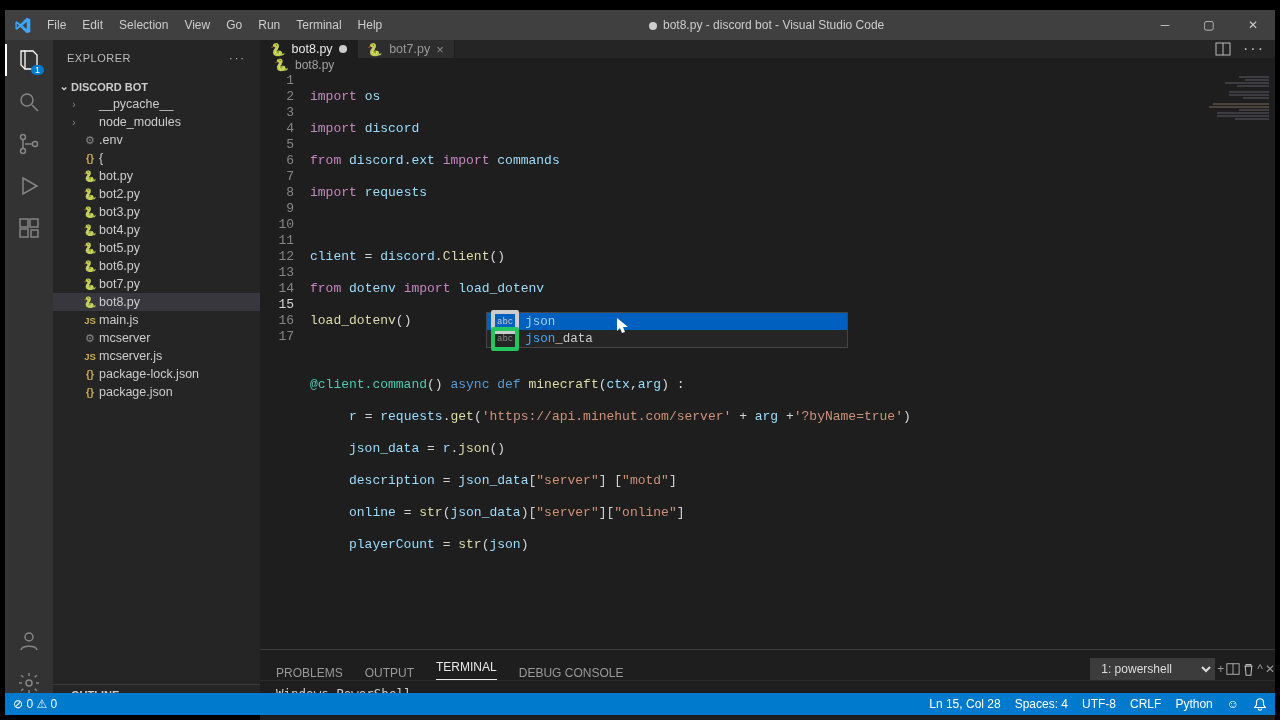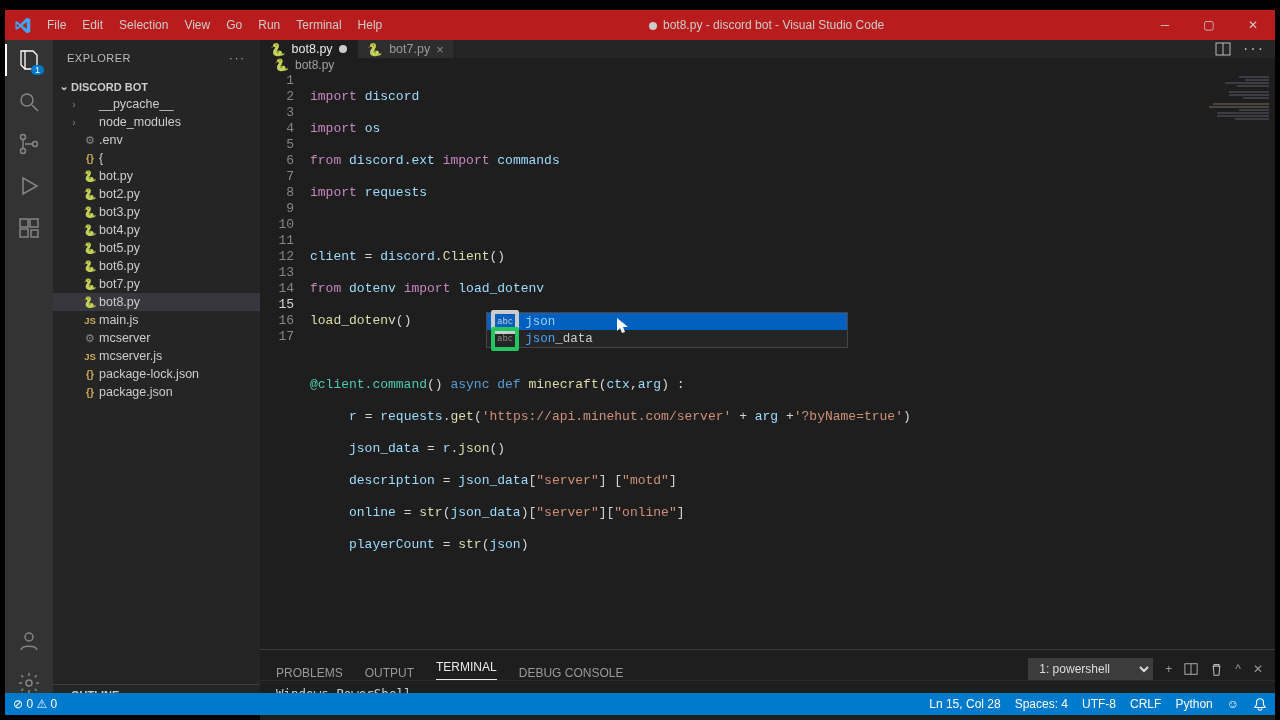--- a/index.html
+++ b/index.html
@@ -1,21 +1,21 @@
 <!DOCTYPE html>
 <html><head>
 <meta charset="utf-8">
 <style>
 * { margin: 0; padding: 0; box-sizing: border-box; }
 html, body { width: 1280px; height: 720px; overflow: hidden; font-family: "Segoe UI", sans-serif; background: #000; color: #ccc; }
 
 .window { position: absolute; top: 10px; left: 5px; right: 5px; bottom: 15px; background: #1e1e1e; display: flex; flex-direction: column; }
 
 
-.titlebar { height: 30px; background: #b91c1c; display: flex; align-items: center; font-size: 12px; color: #ccc; }
+.titlebar { height: 30px; background: #404040; display: flex; align-items: center; font-size: 12px; color: #ccc; }
 .titlebar .vscode-icon { width: 34px; display:flex; align-items:center; justify-content:center; }
 .titlebar .menu { display: flex; }
 .titlebar .menu span { padding: 0 8px; cursor: default; }
 .titlebar .title-center { flex: 1; text-align: center; color: #ccc; }
 .titlebar .title-center .dot { display:inline-block; width:8px; height:8px; background:#ccc; border-radius:50%; margin-right:6px; vertical-align:middle; }
 .titlebar .win-controls { display:flex; }
 .titlebar .win-controls span { width: 44px; text-align:center; }
 
 
 .body-row { flex:1; display:flex; min-height:0; }
@@ -81,21 +81,21 @@
 .cursor-ptr { position:absolute; font-size:16px; color:#fff; z-index:11; }
 
 
 .minimap { position:absolute; right:0; top:0; width:80px; height:100%; opacity:.5; }
 .minimap .mm { position:absolute; right:6px; background:#5a5a66; }
 
 
 .panel { height:215px; border-top:1px solid #3c3c3c; background:#1e1e1e; display:flex; flex-direction:column; font-size:12px; }
 .panel-tabs { height:31px; display:flex; align-items:flex-end; padding-left:16px; gap:22px; color:#999; border-bottom:1px solid #2a2a2a; }
 .panel-tabs span.active { color:#e8e8e8; border-bottom:1px solid #e8e8e8; padding-bottom:5px; }
-.panel-right { margin-left:auto; display:flex; align-items:center; gap:12px; padding-right:12px; }
+.panel-right { margin-left:auto; display:flex; align-items:center; gap:2px; }
 .panel-right select { background:#3c3c3c; color:#ddd; border:1px solid #3c3c3c; font-size:12px; padding:2px 6px; width:125px; }
 .panel-body { flex:1; padding:6px 16px; font-family: Consolas, monospace; font-size:12.5px; color:#ccc; line-height:14px; white-space:pre; }
 
 
 .statusbar { position:absolute; left:5px; right:5px; bottom:5px; height:22px; background:#007acc; color:#fff; display:flex; align-items:center; font-size:12px; padding:0 8px; gap:14px; }
 .statusbar .right { margin-left:auto; display:flex; gap:14px; }
 
 svg { display:block; }
 </style>
 </head>
@@ -328,22 +328,22 @@
             <div class="ln">10</div>
             <div class="ln">11</div>
             <div class="ln">12</div>
             <div class="ln">13</div>
             <div class="ln">14</div>
             <div class="ln cur">15</div>
             <div class="ln">16</div>
             <div class="ln">17</div>
           </div>
         <div class="code">
+<div class="row"><span class="kw">import</span> <span class="vr">os</span></div>
 <div class="row"><span class="kw">import</span> <span class="vr">discord</span></div>
-<div class="row"><span class="kw">import</span> <span class="vr">os</span></div>
 <div class="row"><span class="kw">from</span> <span class="vr">discord.ext</span> <span class="kw">import</span> <span class="vr">commands</span></div>
 <div class="row"><span class="kw">import</span> <span class="vr">requests</span></div>
 <div class="row"></div>
 <div class="row"><span class="vr">client</span> = <span class="vr">discord</span>.<span class="fn">Client</span>()</div>
 <div class="row"><span class="kw">from</span> <span class="vr">dotenv</span> <span class="kw">import</span> <span class="vr">load_dotenv</span></div>
 <div class="row"><span class="fn">load_dotenv</span>()</div>
 <div class="row"></div>
 <div class="row"><span class="dec">@client.command</span>() <span class="kw2">async</span> <span class="kw2">def</span> <span class="fn">minecraft</span>(<span class="vr">ctx</span>,<span class="vr">arg</span>) :</div>
 <div class="row">     <span class="vr">r</span> = <span class="vr">requests</span>.<span class="fn">get</span>(<span class="str">'https://api.minehut.com/server'</span> + <span class="vr">arg</span> +<span class="str">'?byName=true'</span>)</div>
 <div class="row">     <span class="vr">json_data</span> = <span class="vr">r</span>.<span class="fn">json</span>()</div>

